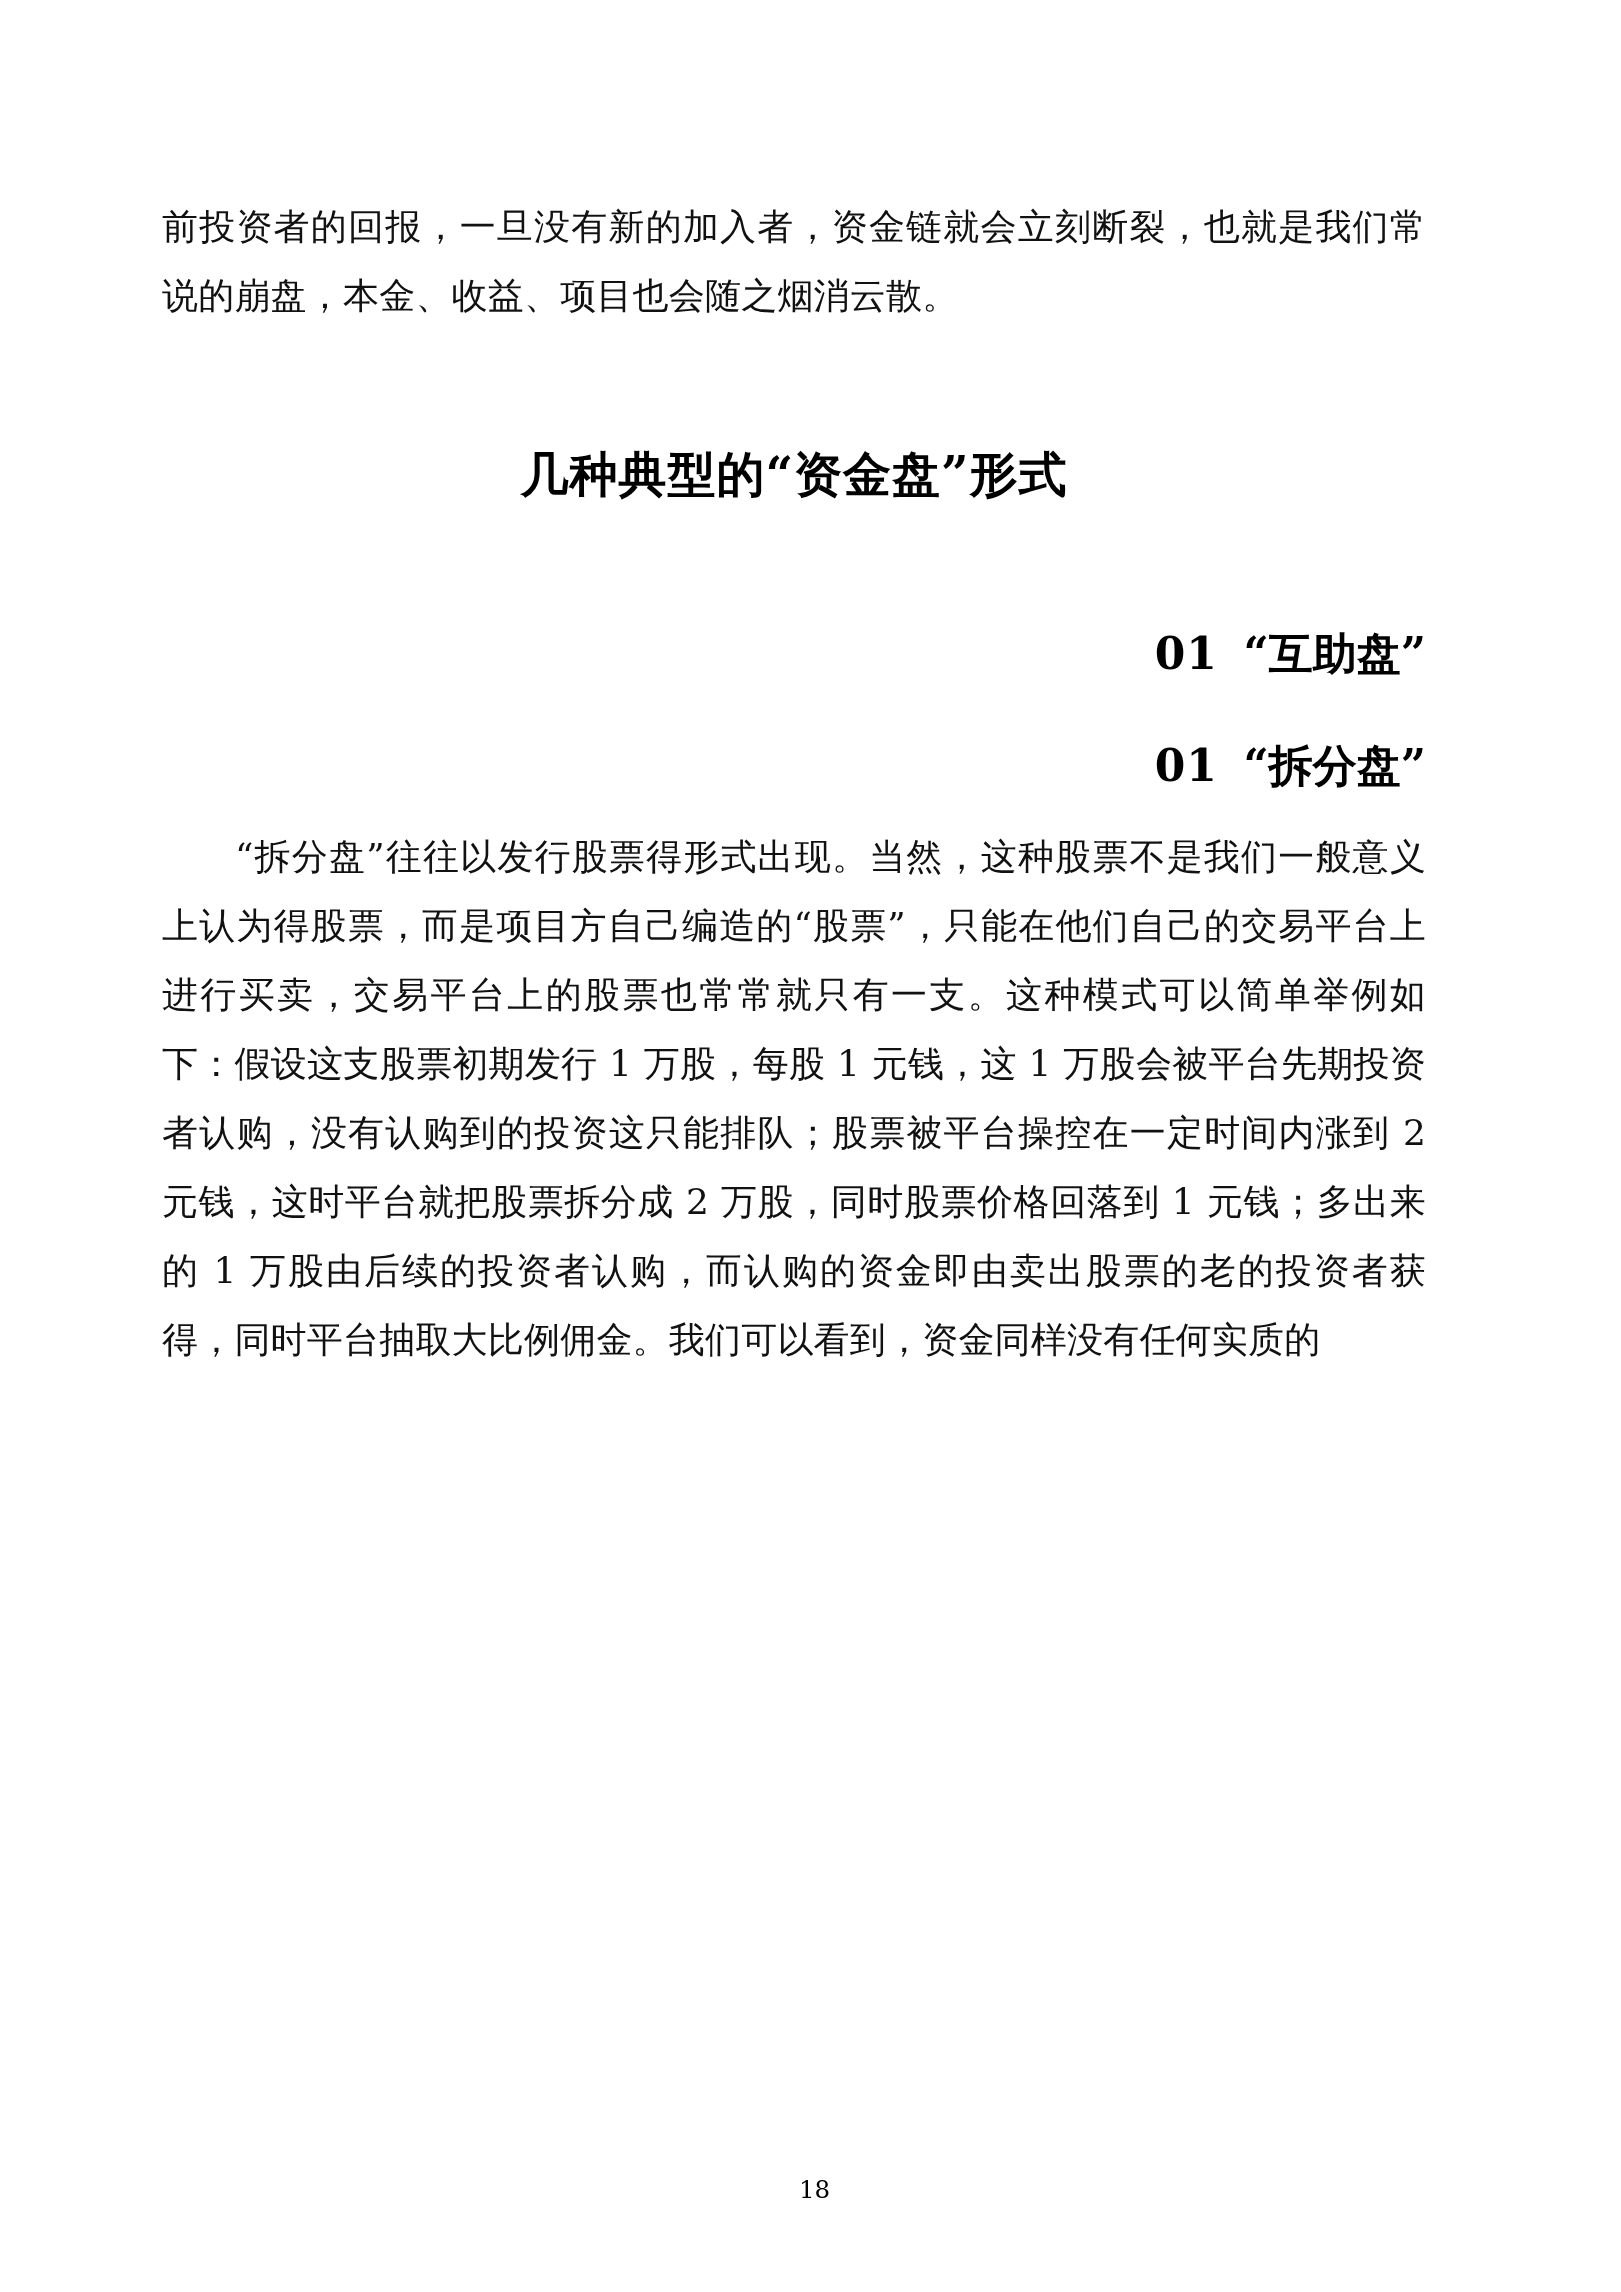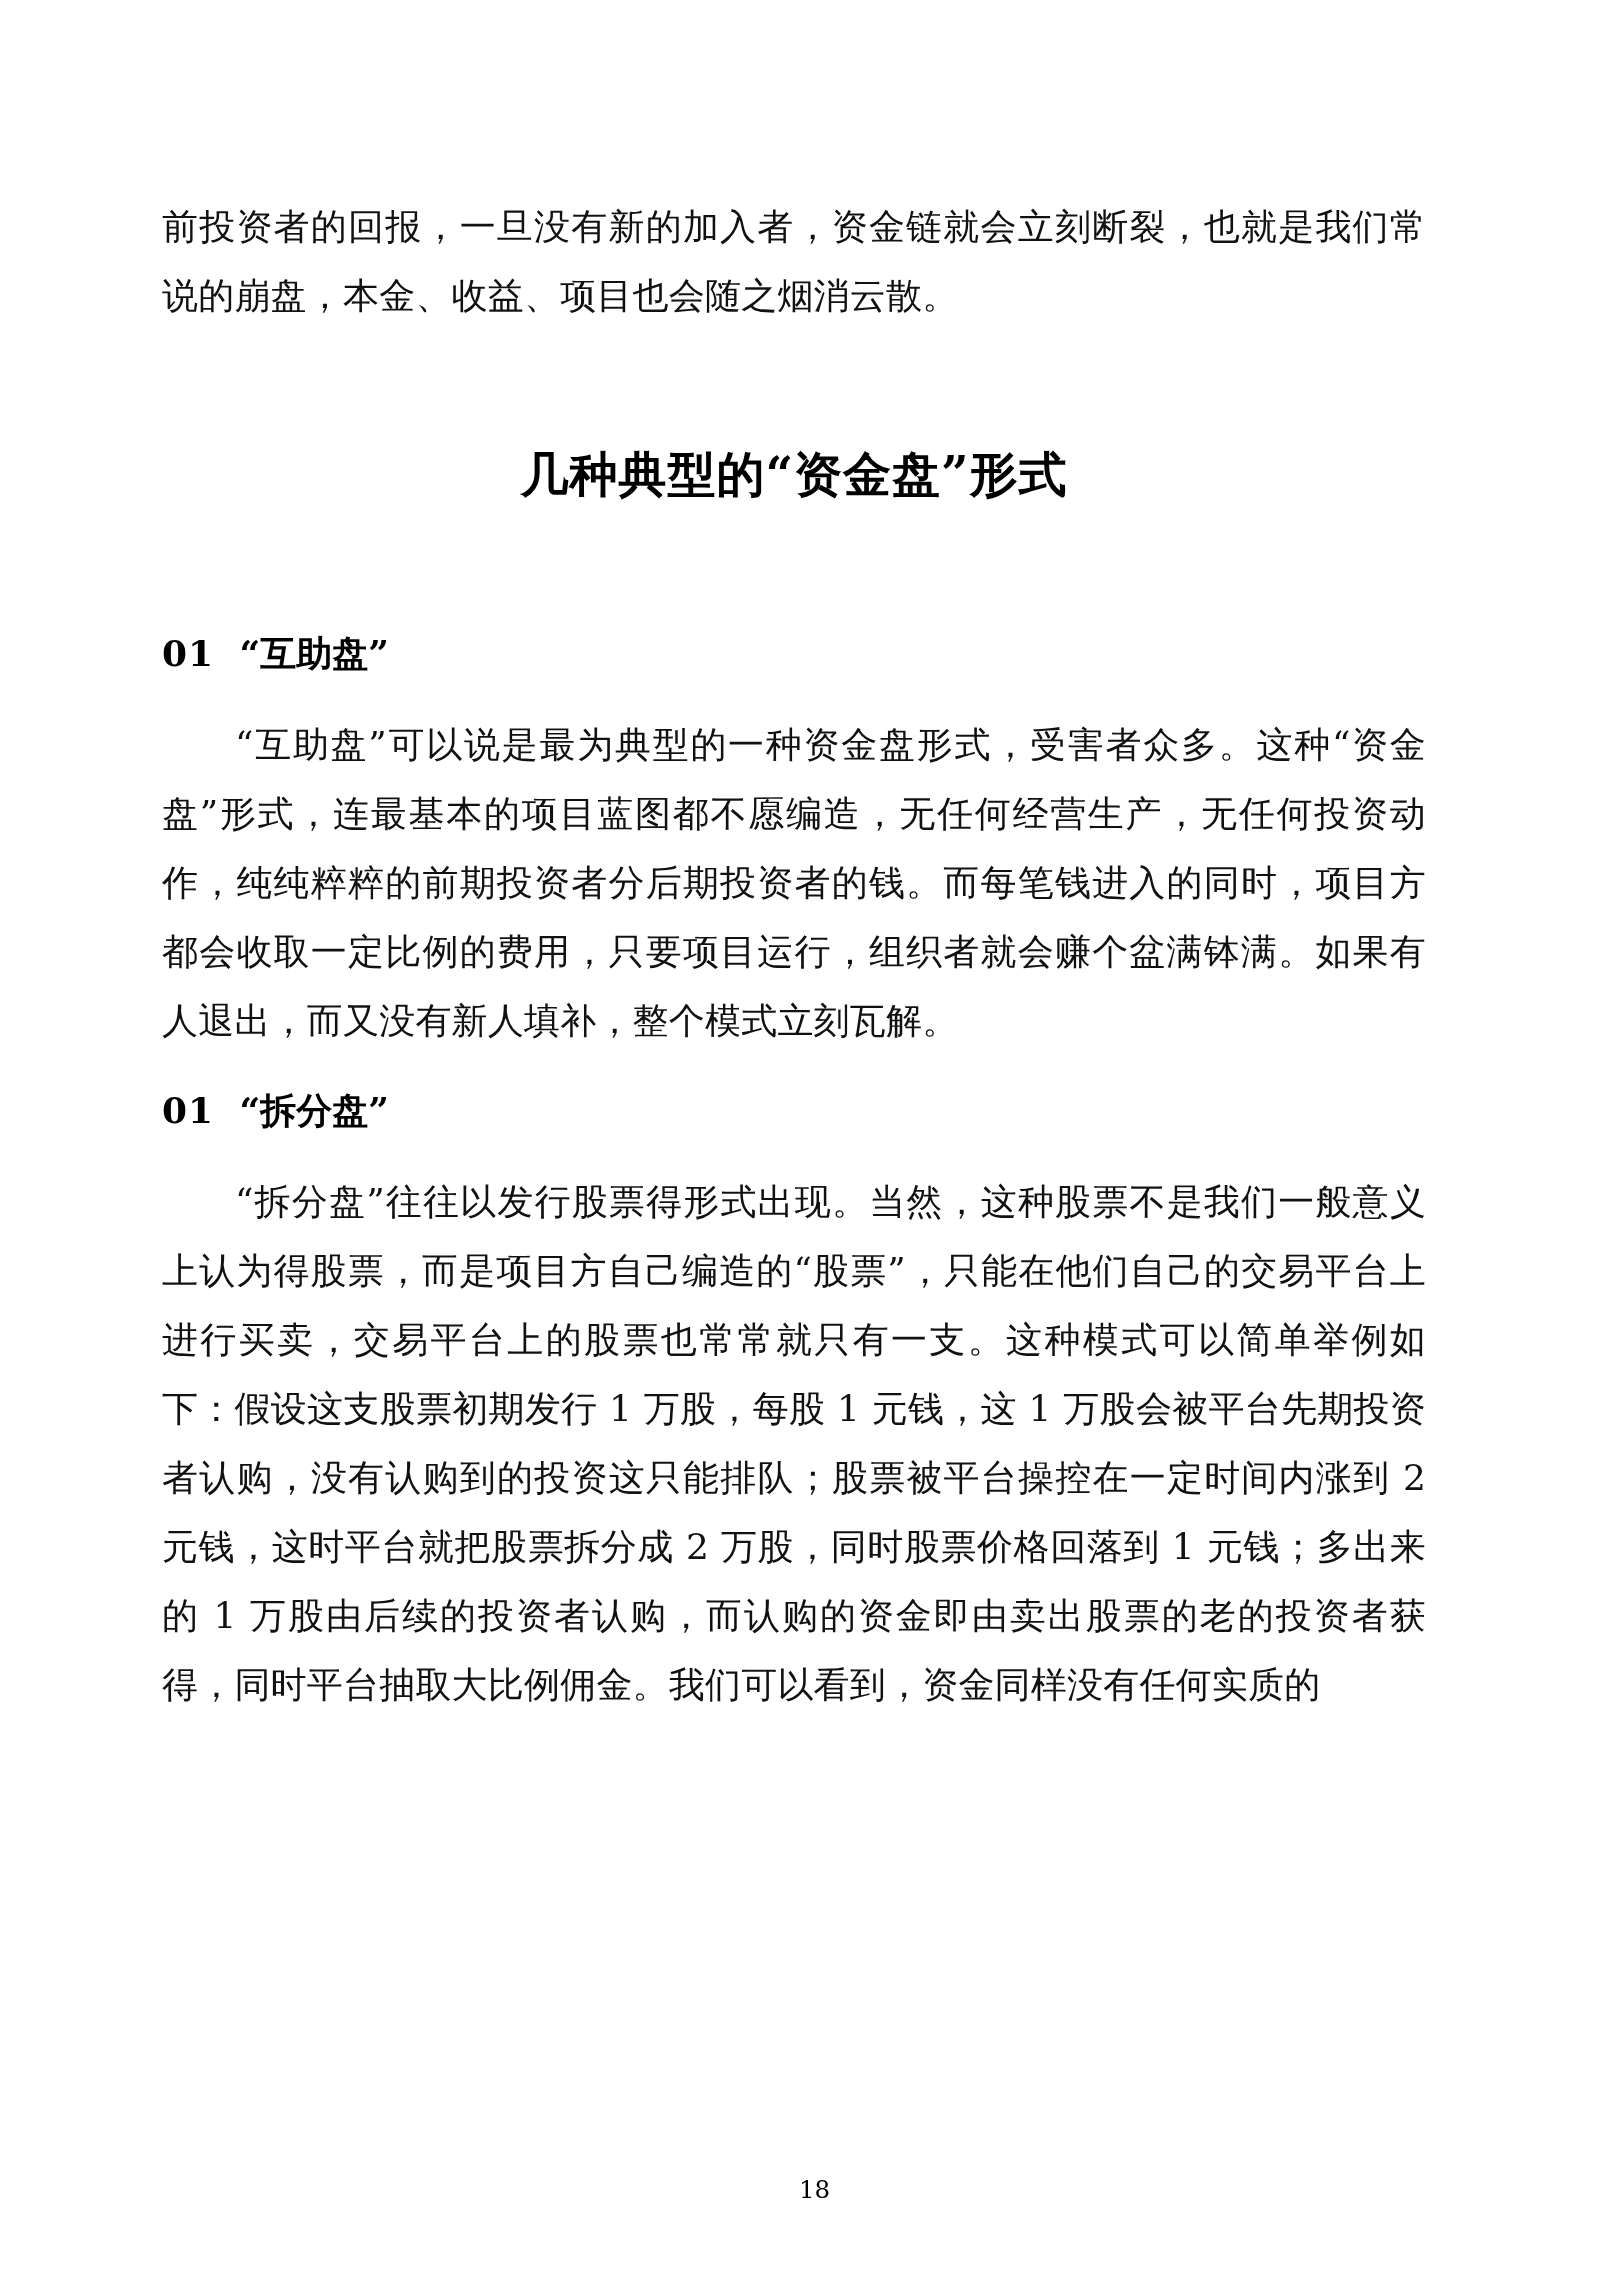--- a/index.html
+++ b/index.html
@@ -40,24 +40,24 @@
   .doc-heading {
     font-size: 48px;
     line-height: 69px;
     font-weight: bold;
     text-align: center;
     margin: 0;
     color: #000000;
     letter-spacing: 1px;
   }
   .sec-heading {
-    font-size: 36px;
+    font-size: 44px;
     line-height: 69px;
     font-weight: bold;
-    text-align: left;
+    text-align: right;
     margin: 0;
     color: #000000;
   }
   .sec-heading .num {
     letter-spacing: 1px;
   }
   .sec-heading .gap {
     display: inline-block;
     width: 25.5px;
   }
@@ -88,21 +88,20 @@
     <div class="spacer-lg"></div>
 
     <h2 class="doc-heading">几种典型的“资金盘”形式</h2>
 
     <div class="spacer-lg"></div>
 
     <h3 class="sec-heading"><span class="num">01</span><span class="gap"></span><span>“互助盘”</span></h3>
 
     <div class="spacer-sm"></div>
 
-    <p class="para para-indent">“互助盘”可以说是最为典型的一种资金盘形式，受害者众多。这种“资金盘”形式，连最基本的项目蓝图都不愿编造，无任何经营生产，无任何投资动作，纯纯粹粹的前期投资者分后期投资者的钱。而每笔钱进入的同时，项目方都会收取一定比例的费用，只要项目运行，组织者就会赚个盆满钵满。如果有人退出，而又没有新人填补，整个模式立刻瓦解。</p>
 
     <div class="spacer-sm"></div>
 
     <h3 class="sec-heading"><span class="num">01</span><span class="gap"></span><span>“拆分盘”</span></h3>
 
     <div class="spacer-sm"></div>
 
     <p class="para para-indent">“拆分盘”往往以发行股票得形式出现。当然，这种股票不是我们一般意义上认为得股票，而是项目方自己编造的“股票”，只能在他们自己的交易平台上进行买卖，交易平台上的股票也常常就只有一支。这种模式可以简单举例如下：假设这支股票初期发行 1 万股，每股 1 元钱，这 1 万股会被平台先期投资者认购，没有认购到的投资这只能排队；股票被平台操控在一定时间内涨到 2 元钱，这时平台就把股票拆分成 2 万股，同时股票价格回落到 1 元钱；多出来的 1 万股由后续的投资者认购，而认购的资金即由卖出股票的老的投资者获得，同时平台抽取大比例佣金。我们可以看到，资金同样没有任何实质的</p>
 
   </div>

